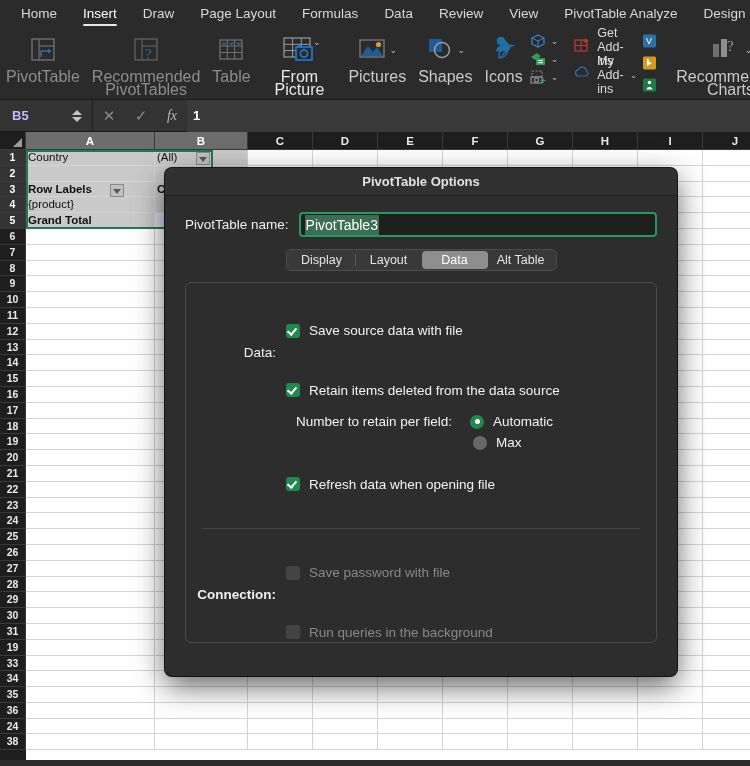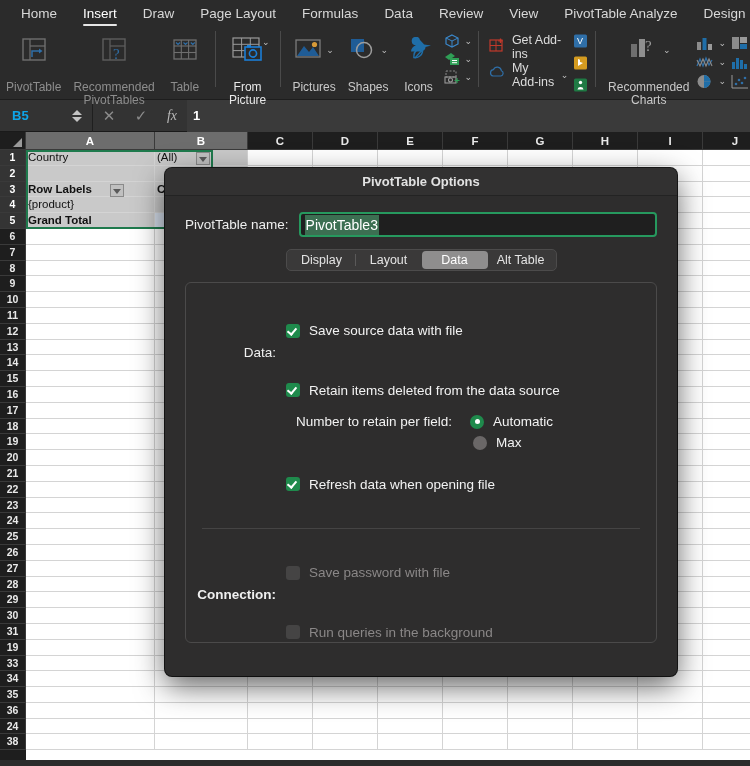--- a/index.html
+++ b/index.html
@@ -53,22 +53,22 @@
   .rgroup { display:flex; align-items:flex-start; height: 73px; }
   .rsep { width:1px; height: 56px; background:#4a4a4a; margin: 4px 6px 0 6px; }
 
   .rbtn {
     display:flex; flex-direction:column; align-items:center;
     justify-content:flex-start;
     padding: 6px 6px 0 6px;
     min-width: 48px;
   }
   .rbtn .lbl {
-    font-size: 12px; color:#c9c9c9; text-align:center;
-    line-height: 12.5px; margin-top: 14px; white-space: pre-line;
+    font-size: 16px; color:#c9c9c9; text-align:center;
+    line-height: 12.5px; margin-top: 4px; white-space: pre-line;
   }
   .rbtn.dim .lbl { color:#8d8d8d; }
   .rbtn.bright .lbl { color:#e8e8e8; }
   .ico { height: 34px; display:flex; align-items:center; justify-content:center; }
 
   .caret { font-size:9px; color:#c0c0c0; line-height:1; }
   .inlinebtn { display:flex; align-items:center; gap:4px; }
 
   .addinrow {
     display:flex; align-items:center; gap:6px;
@@ -83,21 +83,21 @@
   }
   .cgcell { display:flex; align-items:center; gap:3px; }
 
   
   #formulabar {
     height: 32px; background:#333333;
     display:flex; align-items:center;
     border-bottom:1px solid #1a1a1a;
   }
   #namebox {
-    width: 72px; color:#0ea5e9; font-size:13px;
+    width: 72px; color:#c4b5fd; font-size:13px;
     padding-left: 12px; font-weight:600;
   }
   #spinner { display:flex; flex-direction:column; gap:2px; padding-right:10px; }
   .spin { width:0;height:0;border-left:5px solid transparent;border-right:5px solid transparent; }
   .spin.up { border-bottom:5px solid #c4c4c4; }
   .spin.dn { border-top:5px solid #c4c4c4; }
   .fdiv { width:1px; height:32px; background:#1f1f1f; }
   .fbtn { width:32px; text-align:center; color:#8c8c8c; font-size:15px; }
   .fbtn.check { color:#8c8c8c; }
   #fxmark { width:30px; text-align:center; color:#b9b9b9; font-size:14px;

